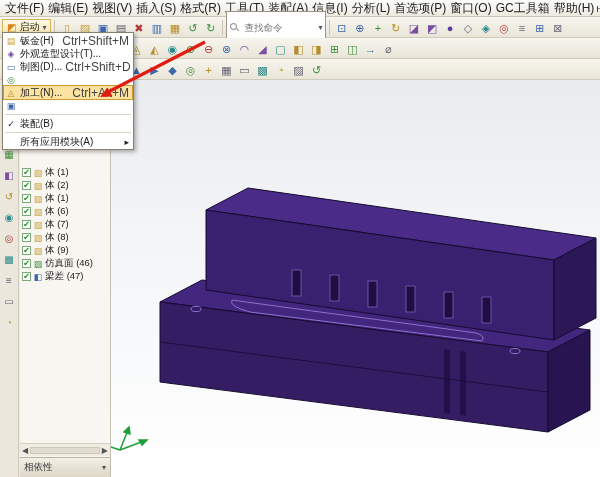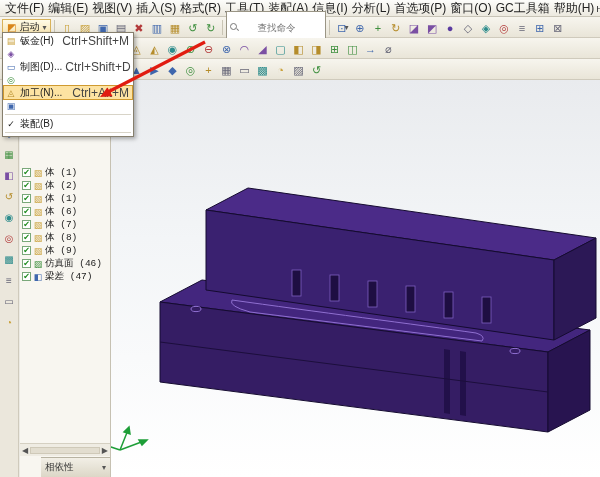--- a/index.html
+++ b/index.html
@@ -19,21 +19,21 @@
     background:linear-gradient(#f7f5ee,#e9e5d8); border-bottom:1px solid #cfcabc;
     display:flex; align-items:center; padding:0 2px; gap:1px; z-index:20; }
   #tb1{ top:17px; } #tb2{ top:38px; } #tb3{ top:59px; }
   .ico-group { display:flex; gap:1px; }
   .tbico { width:17px; height:17px; line-height:17px; text-align:center; font-size:11px; border:1px solid transparent; border-radius:2px; cursor:default; }
   .sep { width:1px; height:15px; background:#c9c4b4; margin:0 2px; flex:none; }
   #startBtn { display:flex; align-items:center; gap:3px; height:17px; padding:0 4px;
     border:1px solid #d8b25a; background:linear-gradient(#fffbe8,#f7e3ad); cursor:default; }
   #startBtn .sb-ic { color:#d9861a; font-size:10px; }
   #startBtn .dd { font-size:8px; color:#555; }
-  #searchbox { display:flex; align-items:center; gap:19px; background:#fff;
+  #searchbox { display:flex; align-items:center; gap:6px; background:#fff;
     border:1px solid #9a9585; height:32px; padding:0 3px; width:100px; flex:none; }
   #searchbox input { border:none; outline:none; width:68px; font-size:9.5px; font-family:inherit; }
   .mag { position:relative; width:8px; height:8px; flex:none; }
   .mag::before { content:""; position:absolute; left:0; top:0; width:5px; height:5px; border:1.4px solid #777; border-radius:50%; }
   .mag::after { content:""; position:absolute; left:5.5px; top:5.5px; width:3px; height:1.4px; background:#777; transform:rotate(45deg); }
   #searchbox .ddl { font-size:8px; color:#555; }
 
   
   #lstrip { position:absolute; left:0; top:80px; bottom:0; width:19px;
     background:#ebe7dc; border-right:1px solid #cfcabc; display:flex; flex-direction:column;
@@ -41,28 +41,28 @@
   .lico { width:15px; height:15px; line-height:15px; text-align:center; font-size:10px; cursor:default; }
 
   
   #treepanel { position:absolute; left:20px; top:80px; bottom:0; width:91px;
     background:#f8f6f0; border-right:1px solid #c6c1b2; z-index:10; }
   #treerows { position:absolute; top:86px; left:2px; right:1px; }
   .trow { display:flex; align-items:center; height:13px; gap:2px; font-size:9.5px; white-space:nowrap; overflow:hidden; cursor:default; }
   .chk { width:9px; height:9px; border:1px solid #7aa87a; background:#fff; color:#1c8a1c;
     font-size:8px; line-height:7px; text-align:center; flex:none; }
   .ticon { width:10px; text-align:center; font-size:9px; flex:none; }
-  .tlabel { overflow:hidden;font-family:Liberation Mono, monospace; }
+  .tlabel { overflow:hidden; }
   #treescroll { position:absolute; bottom:21px; left:0; right:0; height:13px;
     border-top:1px solid #d5d0c2; background:#efece3; display:flex; align-items:center;
     justify-content:space-between; padding:0 2px; font-size:8px; color:#555; }
   #treescroll .track { flex:1; height:7px; margin:0 2px; background:#e2ddcf; border:1px solid #cfc9b8; }
   #depbar { position:absolute; bottom:0; left:0; right:0; height:20px;
     background:linear-gradient(#f2efe6,#dcd7c7); border-top:1px solid #b8b3a2;
-    display:flex; align-items:center; padding:0 4px; font-size:9.5px; color:#333;margin-left:21px; }
+    display:flex; align-items:center; padding:0 4px; font-size:9.5px; color:#333; }
   #depbar .coll { margin-left:auto; font-size:8px; color:#555; }
 
   
   #canvas { position:absolute; left:111px; top:80px; right:0; bottom:0; z-index:1;
     background:linear-gradient(180deg,#e9ebee 0%,#f3f5f7 40%,#ffffff 100%); }
   #modelsvg { position:absolute; left:0; top:0; width:600px; height:477px; z-index:5; pointer-events:none; }
   #arrowsvg { position:absolute; left:0; top:0; width:600px; height:477px; z-index:60; pointer-events:none; }
 
   
   #startMenu { position:absolute; left:2px; top:32px; width:132px; background:#fff;
@@ -321,20 +321,21 @@
   <div>
 
       <div class="smi">
         <span class="smi-ic" style="color: rgb(202, 162, 60);">▤</span>
         <span class="smi-label">钣金(H)</span>
         <span class="smi-short">Ctrl+Shift+M</span>
       </div>
 
       <div class="smi">
         <span class="smi-ic" style="color: rgb(122, 79, 163);">◈</span>
+        <span class="smi-label">外观造型设计(T)...</span>
         <span class="smi-short"></span>
       </div>
 
       <div class="smi">
         <span class="smi-ic" style="color: rgb(63, 103, 173);">▭</span>
         <span class="smi-label">制图(D)...</span>
         <span class="smi-short">Ctrl+Shift+D</span>
       </div>
 
       <div class="smi">
@@ -356,20 +357,28 @@
   <div class="msep"></div>
   <div>
 
       <div class="smi">
         <span class="smi-ic" style="color: rgb(34, 34, 34);">✓</span>
         <span class="smi-label">装配(B)</span>
       </div>
 
     </div>
   <div class="msep"></div>
+  <div>
+
+      <div class="smi">
+        <span class="smi-ic"></span>
+        <span class="smi-label">所有应用模块(A)</span>
+        <span class="smi-arrow">▸</span>
+      </div>
+    </div>
 </div>
 
 <svg id="arrowsvg" viewBox="0 0 600 477">
   <g>
     <line x1="205" y1="42" x2="108" y2="92" stroke="#e11c10" stroke-width="3.2"></line>
     <polygon points="100,97 107.4,87.5 112.6,96.3" fill="#e11c10"></polygon>
   </g>
 </svg>
 
 </body></html>

